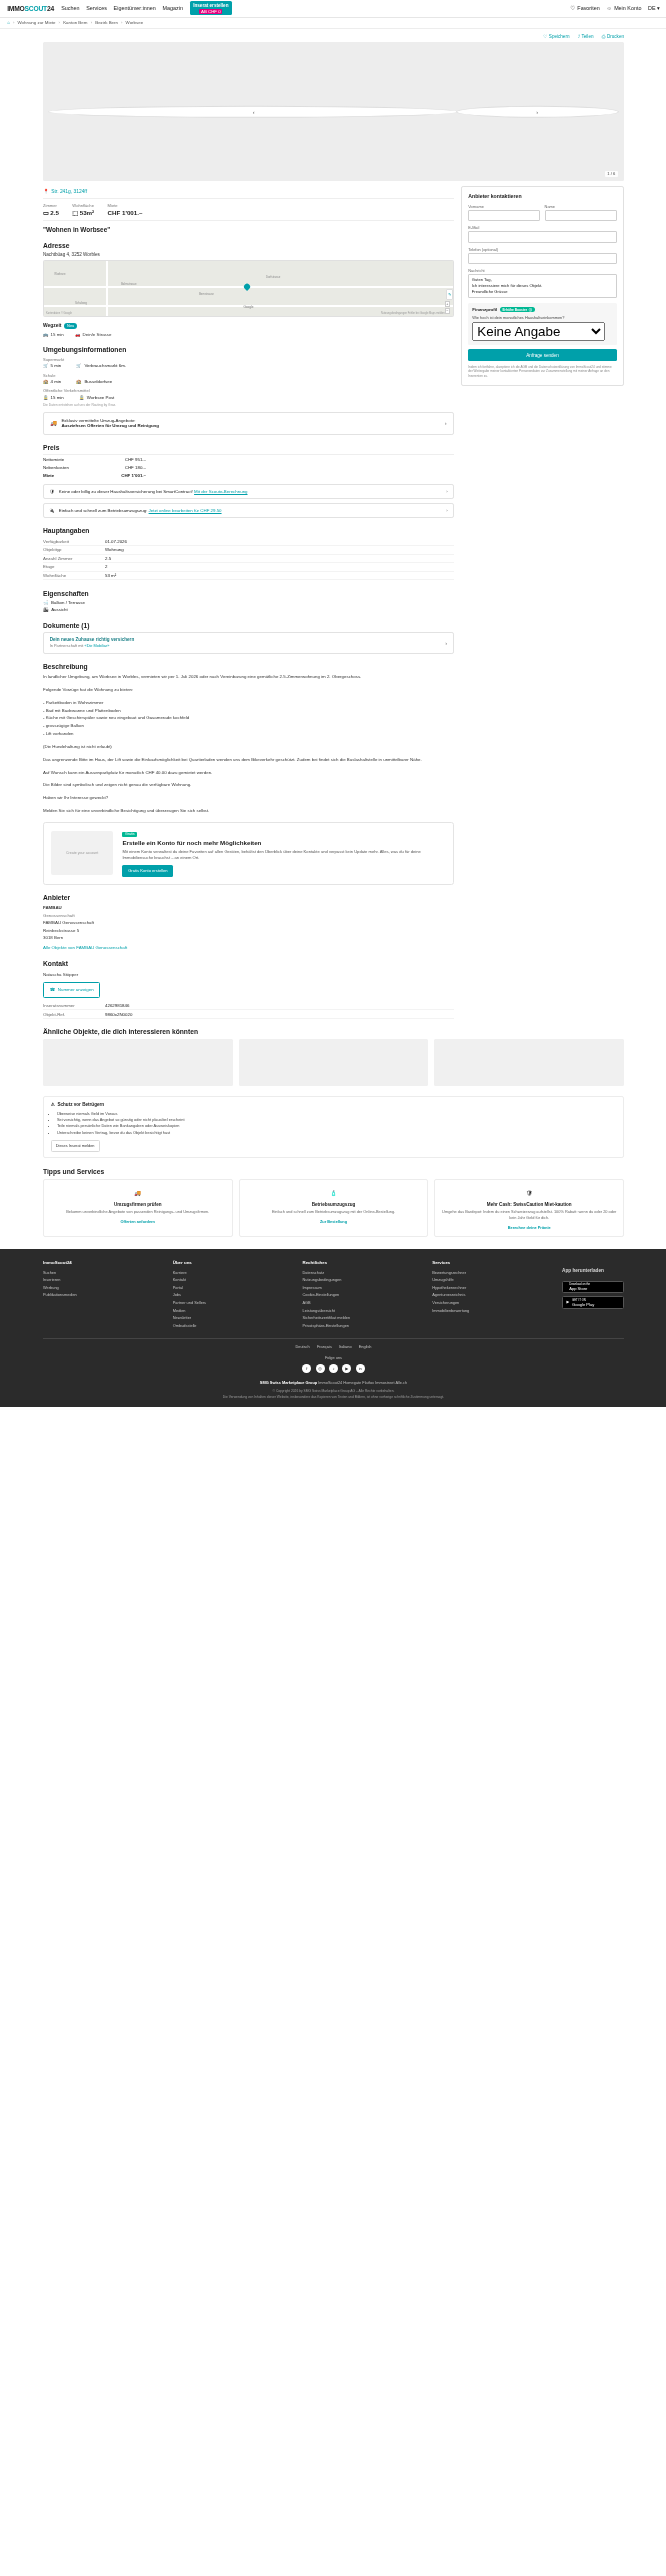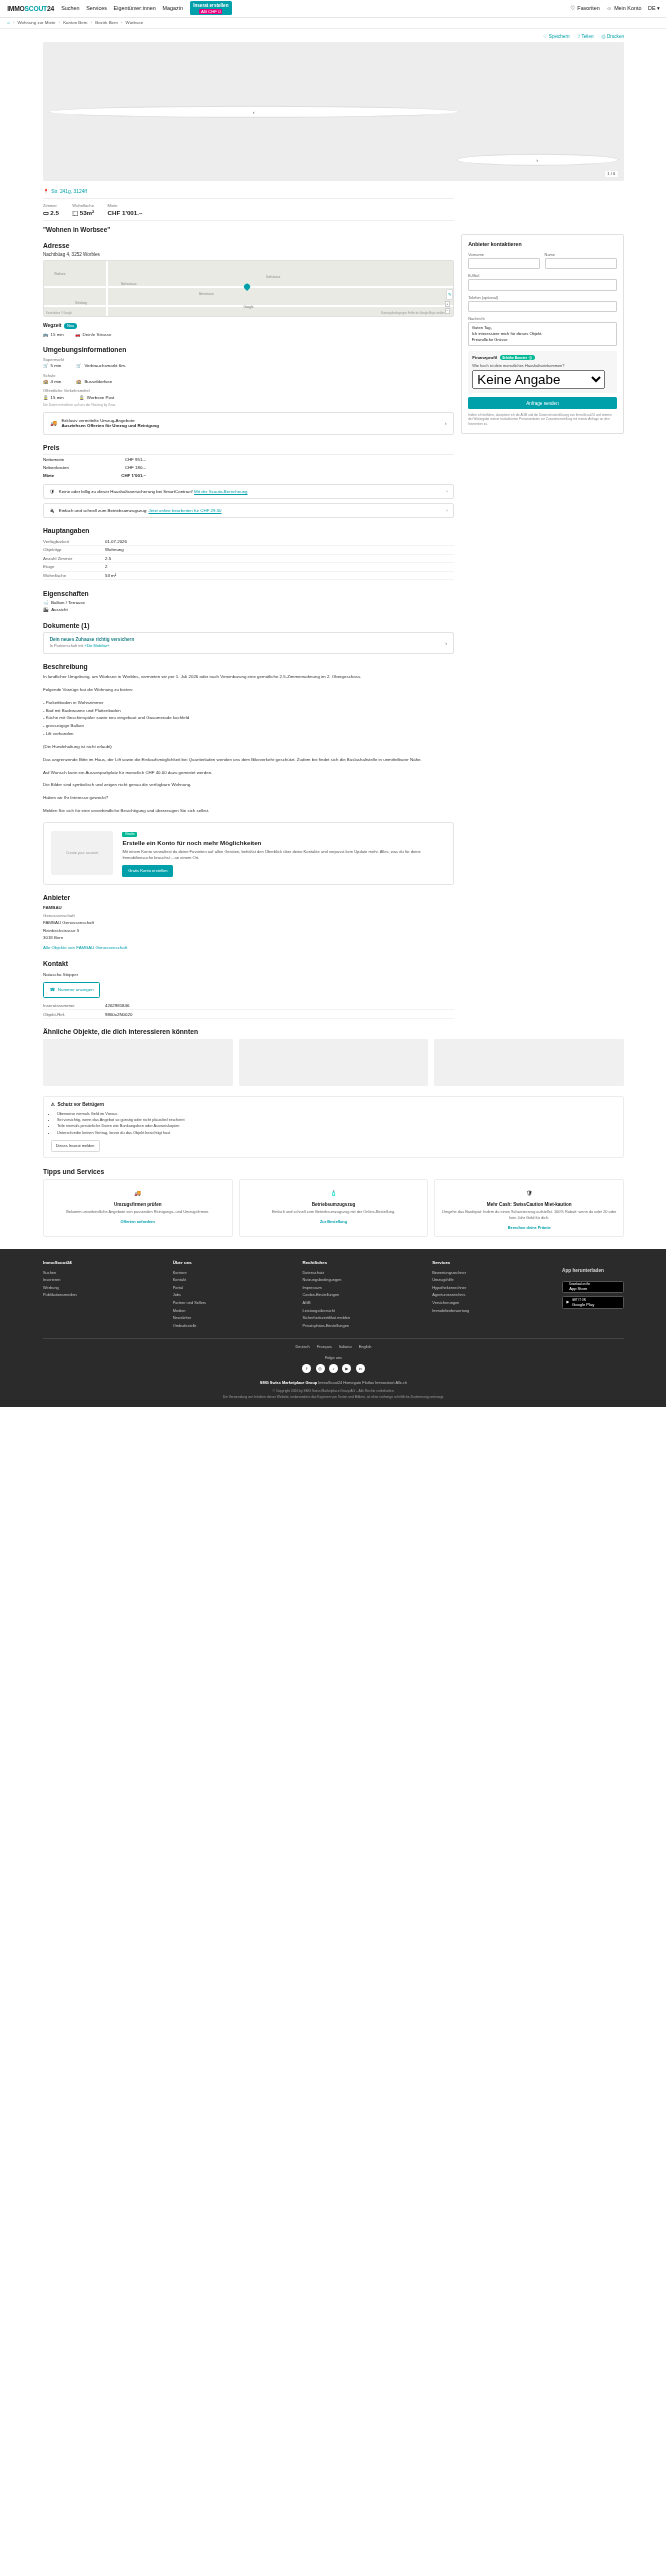--- a/index.html
+++ b/index.html
@@ -54,21 +54,21 @@
     position:absolute; top:50%; transform:translateY(-50%);
     width:12.4px;height:12.4px;border-radius:50%;background:#fff;border:0.5px solid #ddd;
     display:flex;align-items:center;justify-content:center;color:#666;font-size:5.7px;cursor:pointer;
   }
   .gal-arrow.left{left:5.2px;} .gal-arrow.right{right:5.2px;}
   .gal-count{position:absolute;right:6.2px;bottom:4.1px;background:rgba(255,255,255,.85);
     border-radius:1px;padding:0.5px 2.6px;font-size:4.1px;color:#444;}
 
   .cols { display:flex; gap:7.2px; margin-top:5.2px; align-items:flex-start; }
   .left { width:calc(100% - 170px); }
-  .right { width:163px;margin-top:48px; }
+  .right { width:163px; }
 
   .addr-line { font-size:4.9px; color:#00a0aa; display:flex; align-items:center; gap:2.1px; margin:2.1px 0 4.1px; }
   .keyfacts { display:flex; gap:13.4px; border-top:0.5px solid #eee; border-bottom:0.5px solid #eee; padding:3.6px 0; }
   .kf { font-size:4.1px; color:#777; }
   .kf .val { font-size:6.2px; color:#1a1a1a; font-weight:bold; display:flex; align-items:center; gap:1.5px; margin-top:1px;}
   .title-h { font-size:6.4px; font-weight:bold; margin:5.2px 0 0; }
 
   h2.sect { font-size:6.7px; margin:9.3px 0 3.1px; font-weight:bold; }
   .sub-line { font-size:4.6px; color:#333; margin-bottom:3.1px; }
 

